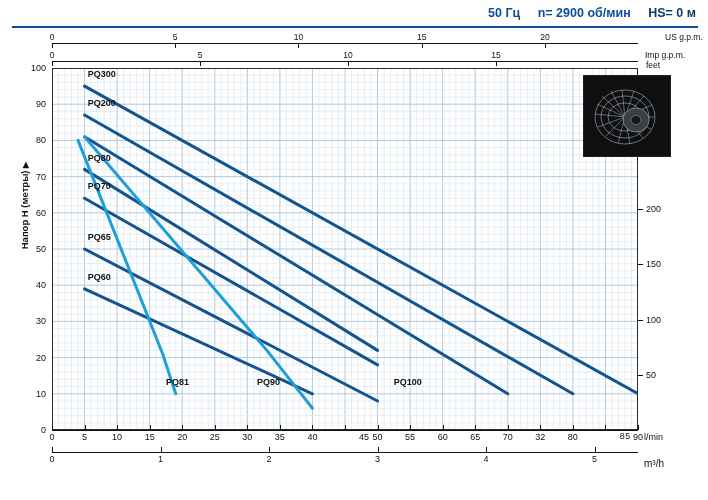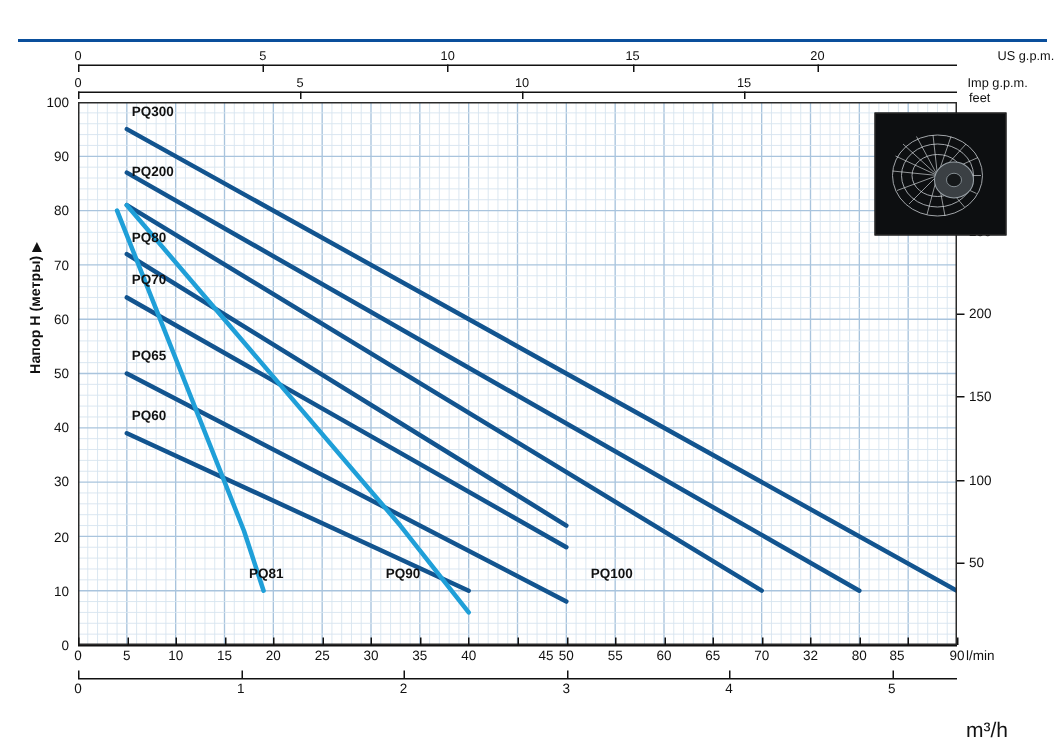--- a/index.html
+++ b/index.html
@@ -62,21 +62,21 @@
   #feet-unit{position:absolute;left:646px;top:60px;font-size:8.5px;color:#111;}
 
   
   .botaxis{position:absolute;font-size:9px;color:#111;}
   #lmin-axis{left:52px;top:430px;width:586px;height:16px;}
   #m3h-axis{left:52px;top:452px;width:586px;height:16px;}
   .botaxis .line{position:absolute;left:0;top:0px;width:100%;height:1px;background:#111;}
   .botaxis .tk{position:absolute;top:-5px;width:1px;height:5px;background:#111;}
   .botaxis .lb{position:absolute;top:2px;transform:translateX(-50%);white-space:nowrap;}
   #lmin-unit{position:absolute;left:644px;top:432px;font-size:9px;color:#111;}
-  #m3h-unit{position:absolute;left:644px;top:478px;font-size:14px;color:#111;}
+  #m3h-unit{position:absolute;left:644px;top:458px;font-size:10px;color:#111;}
   .xlabel{
     position:absolute;left:0;top:470px;width:708px;text-align:center;
     font-size:9.5px;font-weight:bold;color:#111;
   }
 
   
   .clabel{position:absolute;font-size:9px;font-weight:bold;color:#111;white-space:nowrap;}
 
   
   .photo{
@@ -84,20 +84,25 @@
     border:1px solid #222;background:#0f1113;overflow:hidden;
   }
   .arrow{display:inline-block;font-size:8px;vertical-align:middle;}
 </style>
 </head>
 <body>
 
 <div id="root">
 
   <div class="header">
+    <div class="header-specs">
+      <span class="sp first">50 Гц</span>
+      <span class="sp">n= 2900 об/мин</span>
+      <span class="sp dark">HS= 0 м</span>
+    </div>
     <div class="header-rule"></div>
   </div>
 
   <div class="topaxis" id="usgpm-axis">
     <div class="line"></div>
   <div class="tk" style="left: 0px;"></div>
       <div class="lb" style="left: 0px;">0</div>
       <div class="tk" style="left: 123.236px;"></div>
       <div class="lb" style="left: 123.236px;">5</div>
       <div class="tk" style="left: 246.472px;"></div>
@@ -345,21 +350,21 @@
       <div class="lb" style="left: 390.667px;">60</div>
       <div class="tk" style="left: 423.222px;"></div>
       <div class="lb" style="left: 423.222px;">65</div>
       <div class="tk" style="left: 455.778px;"></div>
       <div class="lb" style="left: 455.778px;">70</div>
       <div class="tk" style="left: 488.333px;"></div>
       <div class="lb" style="left: 488.333px;">32</div>
       <div class="tk" style="left: 520.889px;"></div>
       <div class="lb" style="left: 520.889px;">80</div>
       <div class="tk" style="left: 553.444px;"></div>
-      <div class="lb" style="left: 546px;">85</div>
+      <div class="lb" style="left: 573px; font-family: Liberation Mono, monospace;">85</div>
       <div class="tk" style="left: 586px;"></div>
       <div class="lb" style="left: 586px;">90</div>
     </div>
   <div id="lmin-unit">l/min</div>
 
   <div class="botaxis" id="m3h-axis">
     <div class="line"></div>
   <div class="tk" style="left: 0px;"></div>
       <div class="lb" style="left: 0px;">0</div>
       <div class="tk" style="left: 108.519px;"></div>
@@ -371,21 +376,21 @@
       <div class="tk" style="left: 434.074px;"></div>
       <div class="lb" style="left: 434.074px;">4</div>
       <div class="tk" style="left: 542.593px;"></div>
       <div class="lb" style="left: 542.593px;">5</div>
     </div>
   <div id="m3h-unit">m³/h</div>
 
 
   <div id="curve-labels">
       <div class="clabel" style="left: 87.8111px; top: 69.24px;">PQ300</div>
-      <div class="clabel" style="left: 87.8111px; top: 98.2px; margin-top: 11px;">PQ200</div>
+      <div class="clabel" style="left: 87.8111px; top: 98.2px;">PQ200</div>
       <div class="clabel" style="left: 87.8111px; top: 152.5px;">PQ80</div>
       <div class="clabel" style="left: 87.8111px; top: 181.46px;">PQ70</div>
       <div class="clabel" style="left: 87.8111px; top: 232.14px;">PQ65</div>
       <div class="clabel" style="left: 87.8111px; top: 271.96px;">PQ60</div>
       <div class="clabel" style="left: 165.944px; top: 376.94px;">PQ81</div>
       <div class="clabel" style="left: 257.1px; top: 376.94px;">PQ90</div>
       <div class="clabel" style="left: 393.833px; top: 376.94px;">PQ100</div>
     </div>
 
   <div class="photo">

